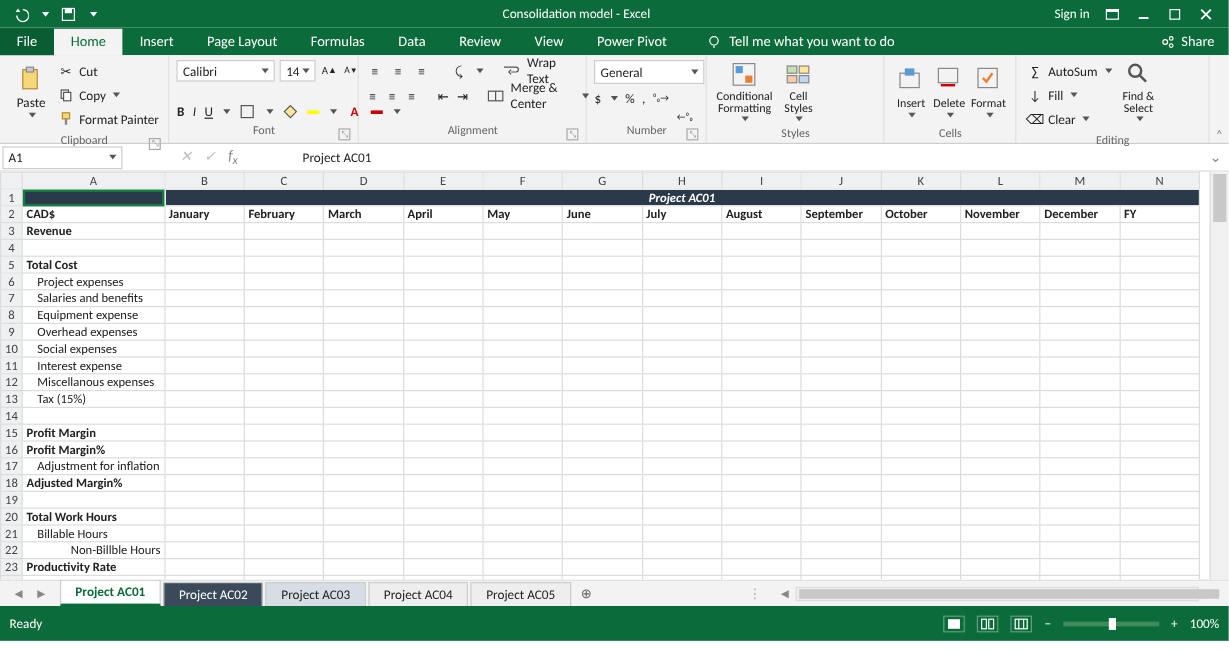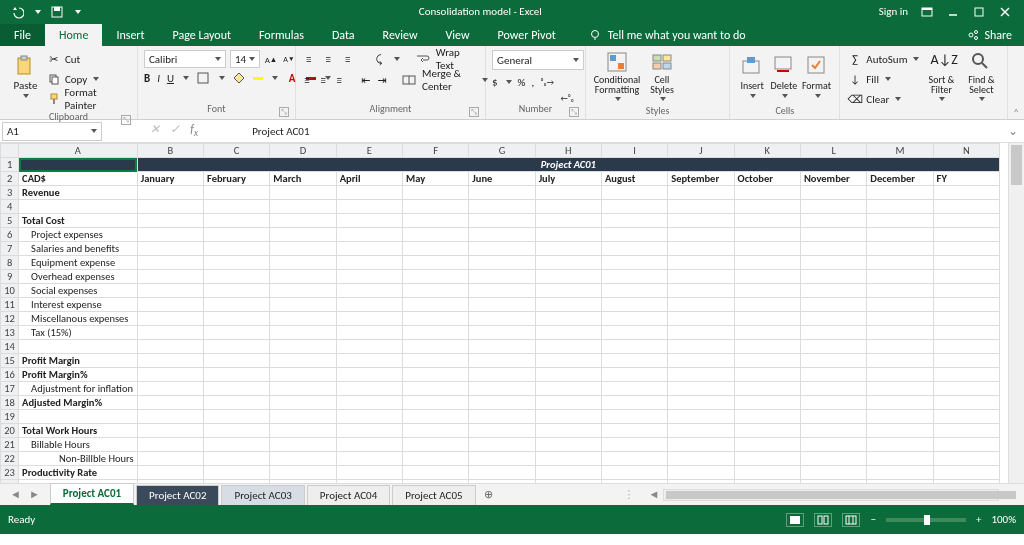--- a/index.html
+++ b/index.html
@@ -191,21 +191,21 @@
               </svg>
             </span>
             <span>Format Painter</span>
           </div>
       </div>
     </div>
     <div class="group-label"><span>Clipboard</span><span class="dlg">⤡</span></div>
   </div>
 
   <div class="group" style="width:158px;">
-    <div class="group-body" style="flex-direction:column;gap:1px;padding-top:2px;">
+    <div class="group-body" style="flex-direction:column;gap:16px;padding-top:2px;">
       <div class="btn-row">
         <div class="font-name">
             <span>Calibri</span>
             <span class="dd-tri"></span>
           </div>
         <div class="font-size">
             <span>14</span>
             <span class="dd-tri"></span>
           </div>
         <span class="smallic" style="font-size:9px;">A<sup>▲</sup></span>
@@ -371,35 +371,31 @@
             <span>Fill</span>
             <span class="dd-tri"></span>
           </div>
         <div class="btn-row">
             <span class="smallic">⌫</span>
             <span>Clear</span>
             <span class="dd-tri"></span>
           </div>
       </div>
       <div class="big-btn" style="width:40px;">
-          <span class="ic" style="font-size:14px;">A↓Z</span>
-          <span style="font-size:10px;text-align:center;line-height:10px;">Sort &amp; Filter</span>
-          <span class="dd-tri"></span>
-        </div>
-      <div class="big-btn" style="width:40px;">
           <span class="ic">
             <svg width="20" height="20">
               <circle cx="8" cy="8" r="5" fill="none" stroke="#555" stroke-width="2"></circle>
               <line x1="12" y1="12" x2="17" y2="17" stroke="#555" stroke-width="2"></line>
             </svg>
           </span>
           <span style="font-size:10px;text-align:center;line-height:10px;">Find &amp; Select</span>
           <span class="dd-tri"></span>
         </div>
     </div>
+    <div class="group-label"><span>Editing</span></div>
   </div>
   <div style="width:16px;display:flex;align-items:flex-end;justify-content:center;color:#888;">˄</div>
 </div>
 
 <div class="fbar-row">
   <div class="namebox">
       <span>A1</span>
       <span class="dd-tri"></span>
     </div>
   <div class="fx-btns">

